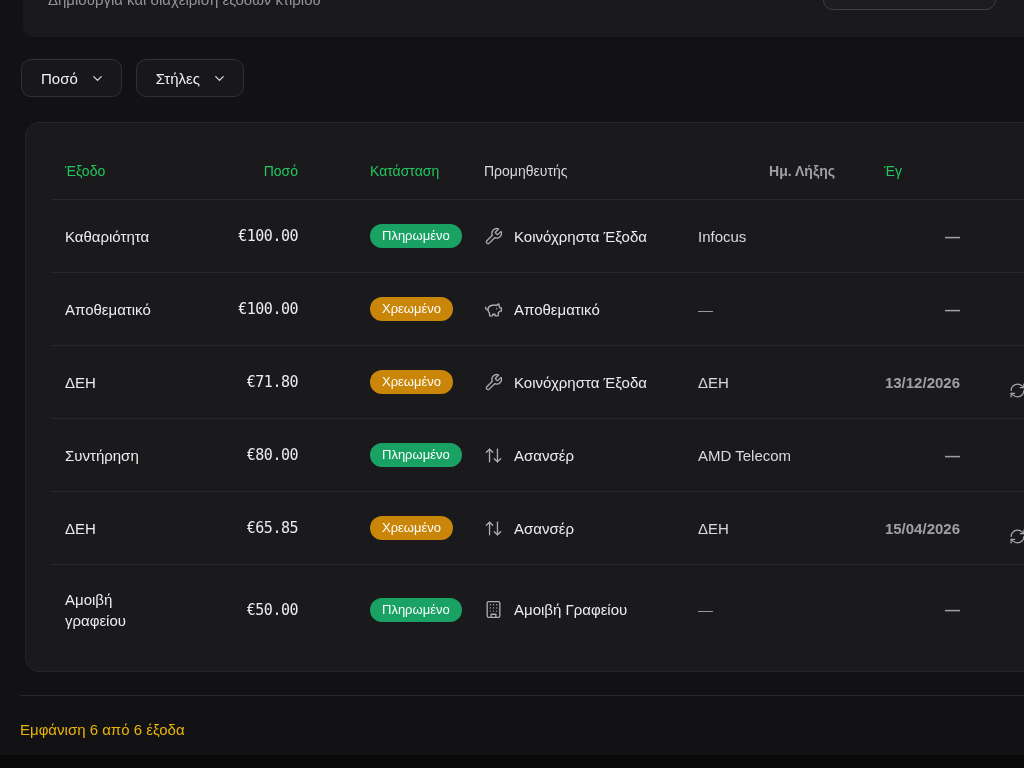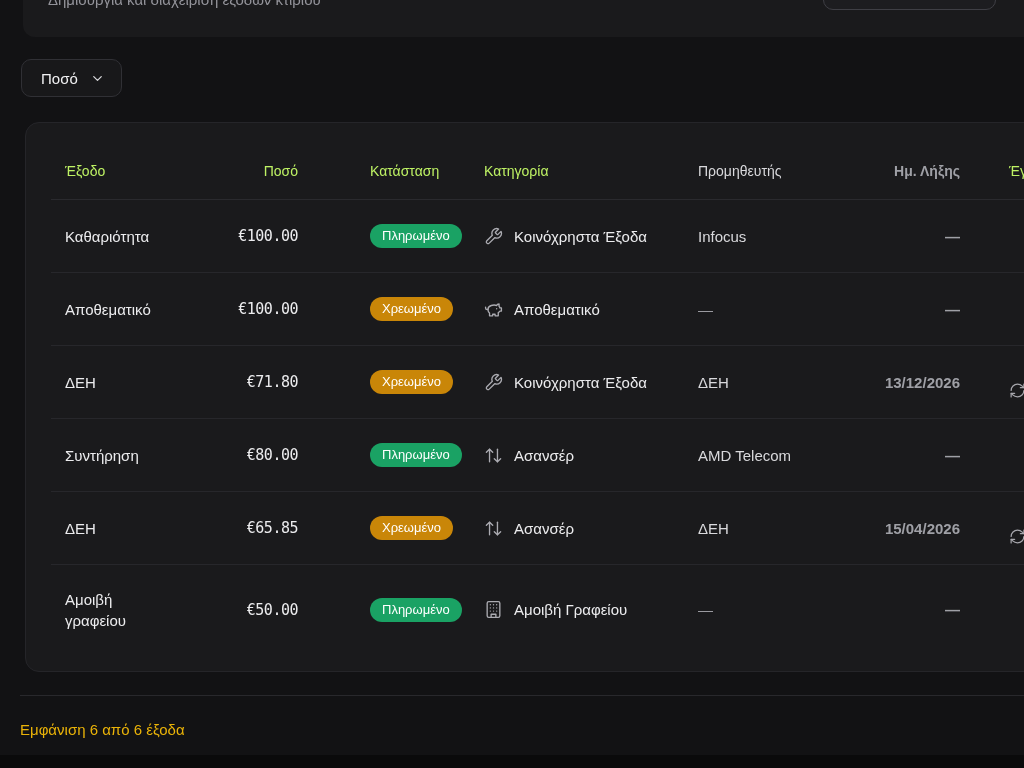--- a/index.html
+++ b/index.html
@@ -43,21 +43,21 @@
     display:grid;
     grid-template-columns:174px 73px 145px 214px 178px 125px 1fr;
     align-items:center;
     margin-left:25px;
     border-bottom:1px solid #27272b;
   }
   .trow.head   { height:77px; padding-top:20px; border-bottom:1px solid #2a2a2e; }
   .trow.body   { height:73px; }
   .trow.tall   { height:89px; }
   .trow.last   { border-bottom:none; }
-  .th { font-size:14px; color:#bef264; white-space:nowrap; }
+  .th { font-size:14px; color:#22c55e; white-space:nowrap; }
   .td { font-size:15px; color:#ececee; white-space:nowrap; }
   .c1 { padding-left:14px; }
   .c1.wrapname { white-space:normal; max-width:124px; line-height:21px; }
   .c2 { text-align:right; font-family:"DejaVu Sans Mono", monospace; letter-spacing:-0.5px; }
   .th.c2 { font-family:"Liberation Sans",sans-serif; letter-spacing:0; }
   .c3 { padding-left:72px; }
   .c4 { padding-left:41px; display:flex; align-items:center; gap:11px; }
   .c5 { padding-left:41px; color:#d9d9dc; }
   .c6 { text-align:right; color:#9fa0a6;font-weight:bold; }
   .c7 { padding-left:49px; overflow:hidden; }
@@ -85,28 +85,35 @@
 
 <div class="filters">
   <button class="filter-btn">
     <span>Ποσό</span>
     <span>
       <svg width="15" height="15" viewBox="0 0 24 24" fill="none" stroke="#d9d9dc" stroke-width="2" stroke-linecap="round" stroke-linejoin="round">
           <path d="m6 9 6 6 6-6"></path>
         </svg>
     </span>
   </button>
+  <button class="filter-btn">
+    <span>Στήλες</span>
+    <span>
+      <svg width="15" height="15" viewBox="0 0 24 24" fill="none" stroke="#d9d9dc" stroke-width="2" stroke-linecap="round" stroke-linejoin="round">
+          <path d="m6 9 6 6 6-6"></path>
+        </svg>
+    </span>
+  </button>
 </div>
 
 <div class="card">
   <div class="trow head" id="thead">
       <div class="th c1">Έξοδο</div>
       <div class="th c2">Ποσό</div>
       <div class="th c3">Κατάσταση</div>
-      <div class="th c4">Κατηγορία</div>
       <div class="th c5">Προμηθευτής</div>
       <div class="th c6">Ημ. Λήξης</div>
       <div class="th c7">Έγ</div>
     </div>
   <div id="tbody">
       <div class="trow body">
         <div class="td c1">Καθαριότητα</div>
         <div class="td c2">€100.00</div>
         <div class="td c3"><span class="badge" style="background: rgb(26, 162, 100); color: rgb(255, 255, 255);">Πληρωμένο</span></div>
         <div class="td c4">

